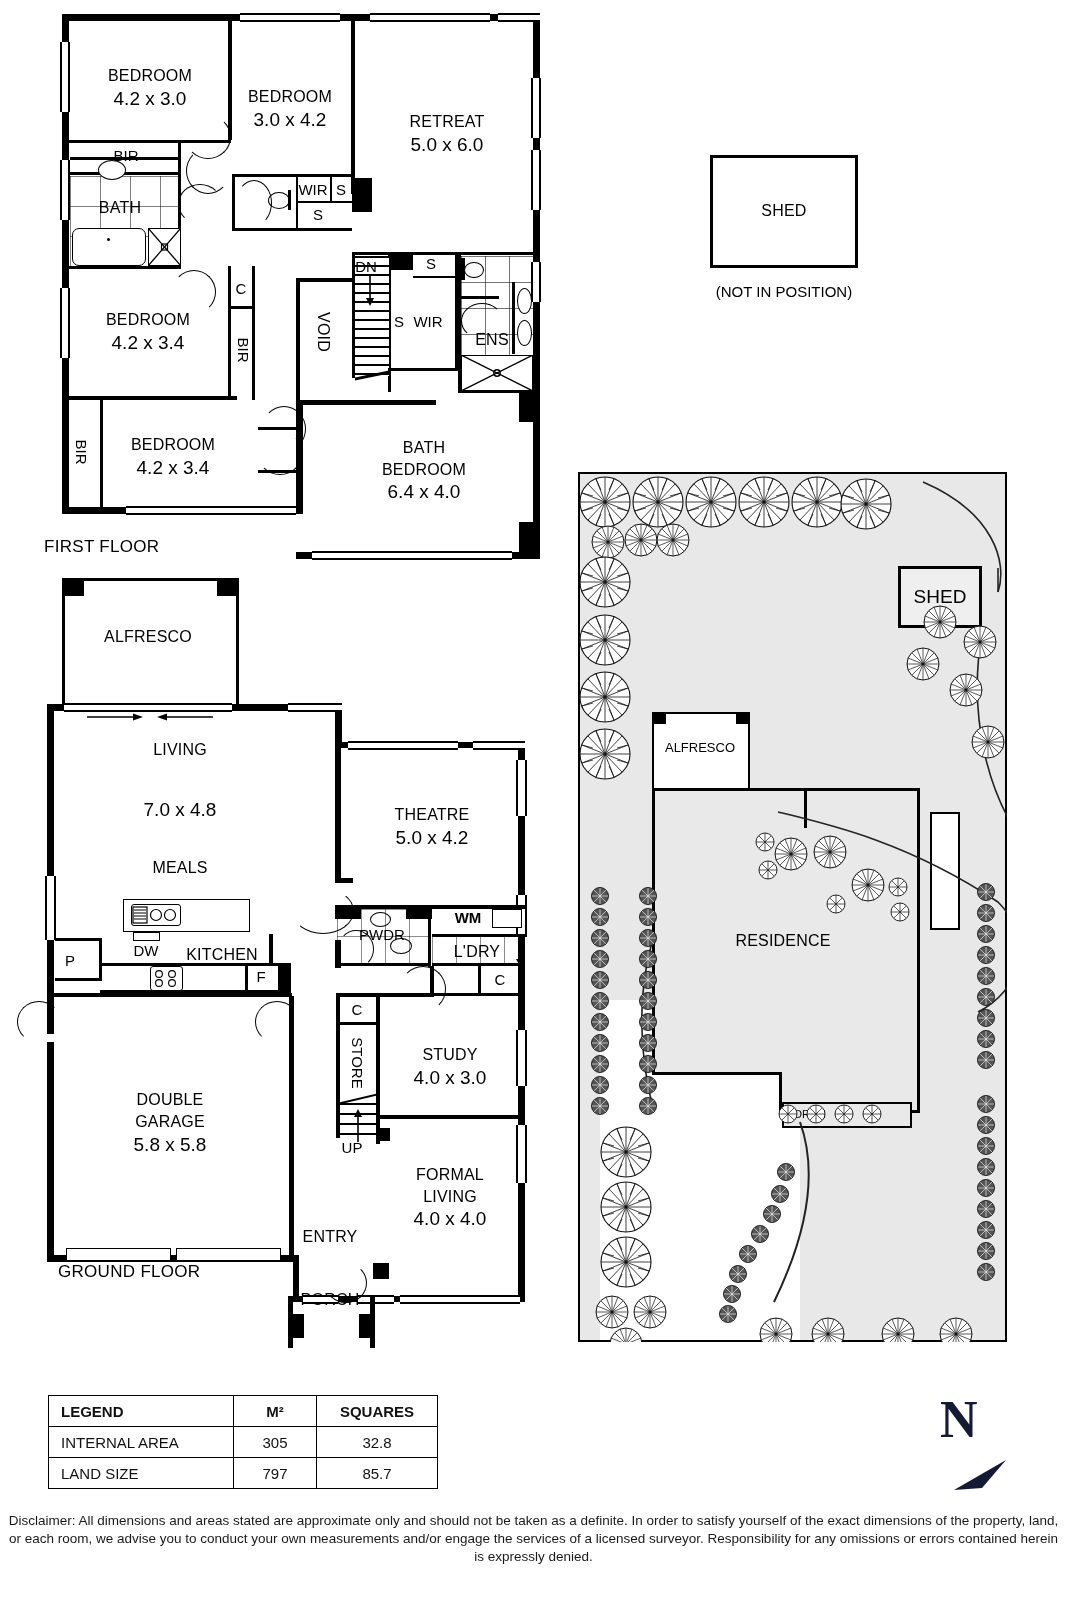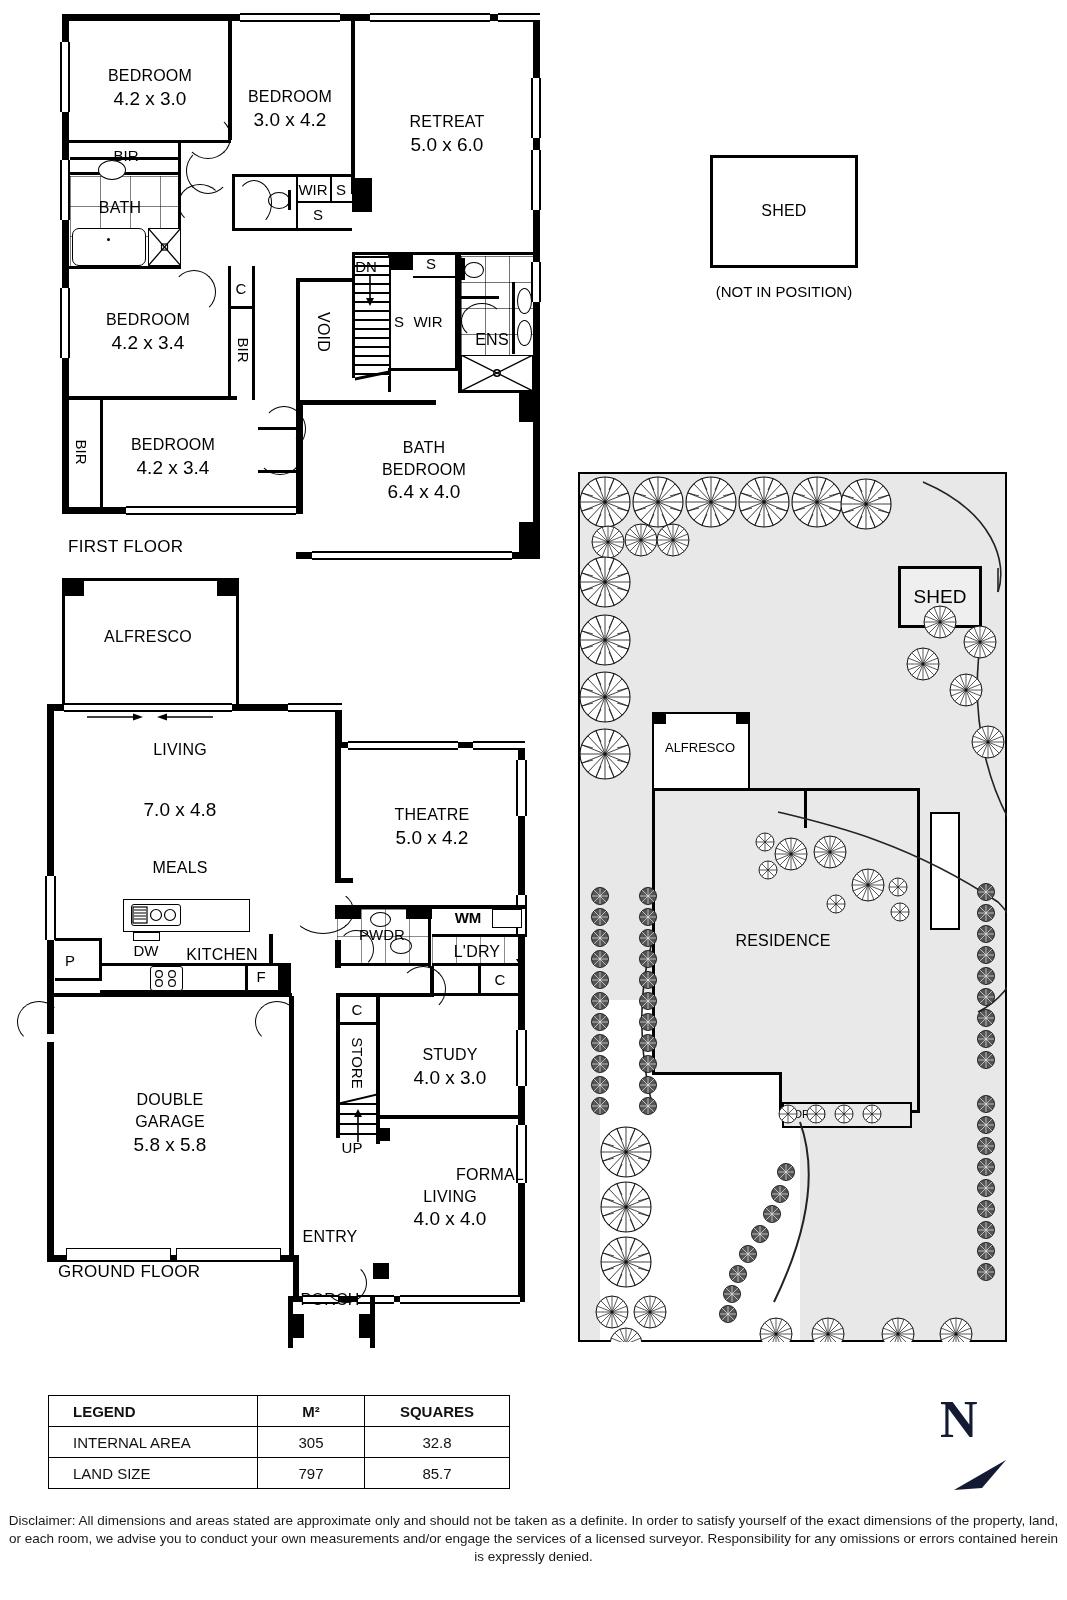--- a/index.html
+++ b/index.html
@@ -36,21 +36,21 @@
   .door-arc{position:absolute;border:1.5px solid #000;border-radius:50%;
             border-right-color:transparent;border-top-color:transparent;background:transparent;}
 
   
   .site{position:absolute;background:#e8e8e8;border:2px solid #000;box-sizing:border-box;}
   .site-white{position:absolute;background:#fff;}
   .site-bldg{position:absolute;background:#e9e9e9;border:3px solid #000;box-sizing:border-box;}
 
   
   table.legend{position:absolute;border-collapse:collapse;font-size:15px;}
-  table.legend td,table.legend th{border:1.6px solid #000;padding:4px 24px;text-align:center;
+  table.legend td,table.legend th{border:1.6px solid #000;padding:4px 12px;text-align:center;
       font-family:"Liberation Sans",sans-serif;font-size:15px;height:22px;}
   table.legend th{font-weight:bold;}
   table.legend td.lname{text-align:left;font-weight:normal;}
   table.legend th.lname{text-align:left;}
 
   .disclaimer{position:absolute;left:8px;top:1512px;width:1051px;text-align:center;
      font-size:13.5px;line-height:1.35;color:#1a1a1a;font-family:"Liberation Sans",sans-serif;}
 
   .north-n{position:absolute;font-family:"Liberation Serif",serif;font-size:52px;
      color:#141a33;font-weight:bold;}
@@ -205,21 +205,21 @@
     <svg width="12" height="32" viewBox="0 0 12 32">
           <line x1="6" y1="0" x2="6" y2="26" stroke="#000" stroke-width="1.6"></line>
           <polygon points="6,32 2,24 10,24" fill="#000"></polygon>
         </svg>
   </div>
   <div class="lbl c small" style="left:399px;top:322px;">S</div>
   <div class="lbl c small" style="left:431px;top:264px;">S</div>
   <div class="lbl c small" style="left:428px;top:322px;">WIR</div>
   <div class="lbl c room-name" style="left:492px;top:340px;">ENS</div>
 
-  <div class="lbl floor-tag" style="left:68px;top:538px;">FIRST FLOOR</div>
+  <div class="lbl floor-tag" style="left:44px;top:538px;">FIRST FLOOR</div>
 </div>
 
 <div>
   <div class="box3" style="left:710px;top:155px;width:148px;height:113px;"></div>
   <div class="lbl c room-name" style="left:784px;top:211px;">SHED</div>
   <div class="lbl c small" style="left:784px;top:292px;">(NOT IN POSITION)</div>
 </div>
 
 <div>
 
@@ -355,21 +355,21 @@
           <polygon points="6,1 2,9 10,9" fill="#000"></polygon>
         </svg>
   </div>
   <div class="lbl c small" style="left:352px;top:1148px;">UP</div>
   <div class="blk" style="left:376px;top:1128px;width:14px;height:13px;"></div>
 
   <div class="lbl c room-name" style="left:450px;top:1055px;">STUDY</div>
   <div class="lbl c room-dim" style="left:450px;top:1078px;">4.0 x 3.0</div>
   <div class="w" style="left:376px;top:1115px;width:146px;height:4px;"></div>
 
-  <div class="lbl c room-name" style="left:450px;top:1175px;margin-left:40px;">FORMAL</div>
+  <div class="lbl c room-name" style="left:450px;top:1175px;">FORMAL</div>
   <div class="lbl c room-name" style="left:450px;top:1197px;">LIVING</div>
   <div class="lbl c room-dim" style="left:450px;top:1219px;">4.0 x 4.0</div>
 
   <div class="lbl c room-name" style="left:170px;top:1100px;">DOUBLE</div>
   <div class="lbl c room-name" style="left:170px;top:1122px;">GARAGE</div>
   <div class="lbl c room-dim" style="left:170px;top:1145px;">5.8 x 5.8</div>
   <div class="w" style="left:289px;top:996px;width:5px;height:266px;"></div>
   <div class="w" style="left:54px;top:993px;width:238px;height:4px;"></div>
   <div class="door-arc" style="left:256px;top:1000px;width:40px;height:42px;transform:rotate(90deg);"></div>
   <div class="door-arc" style="left:18px;top:1000px;width:40px;height:42px;transform:rotate(90deg);"></div>

